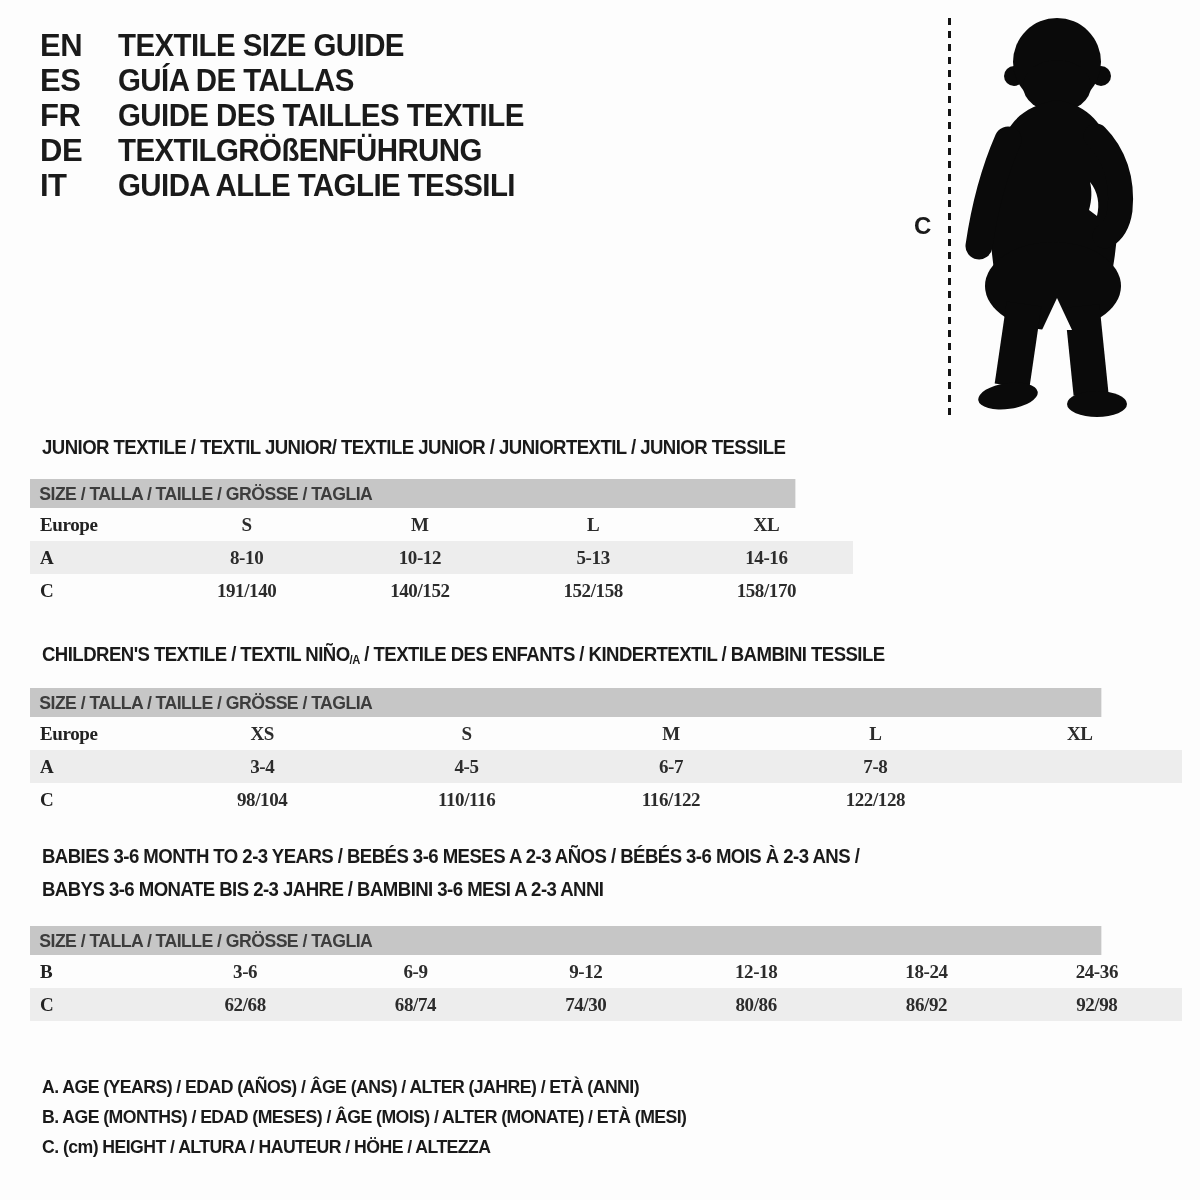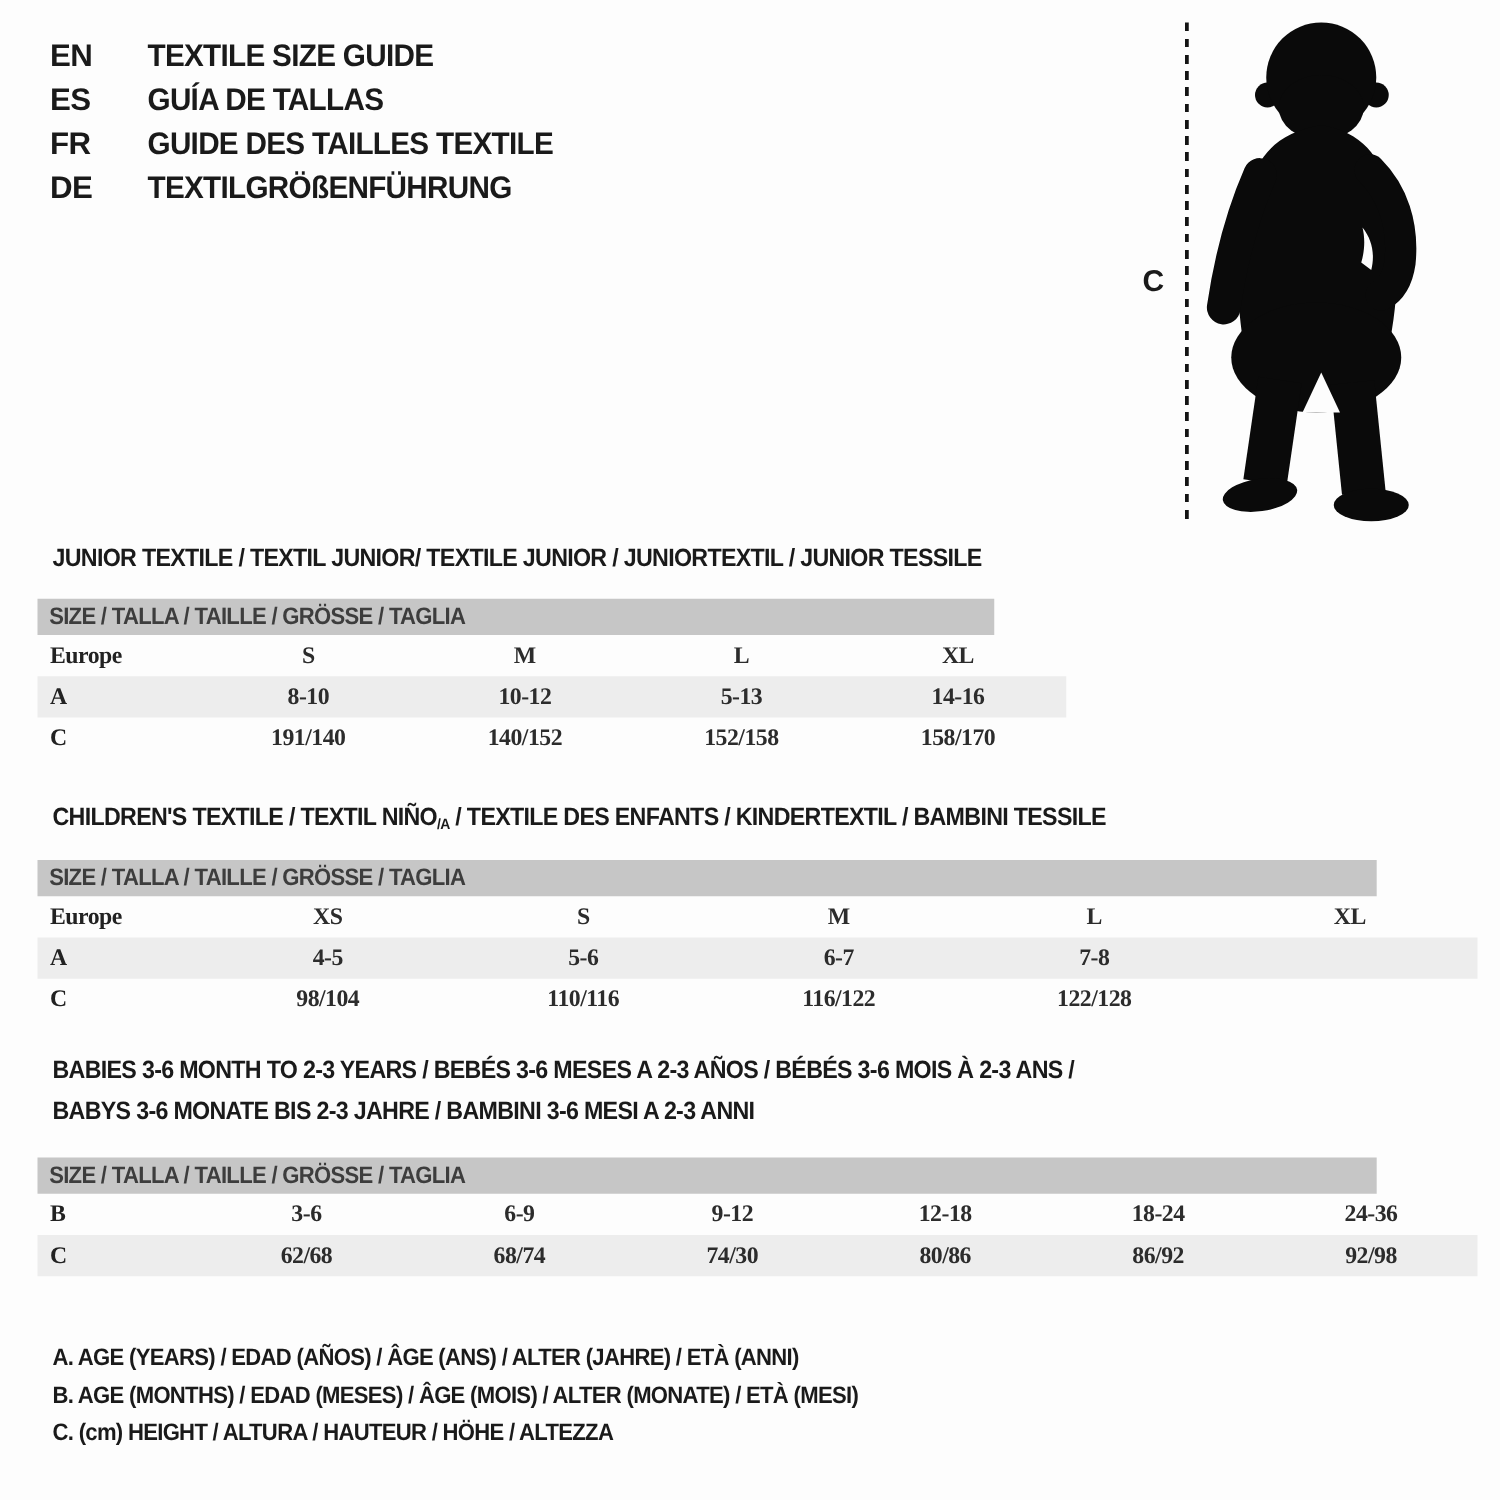--- a/index.html
+++ b/index.html
@@ -8,21 +8,21 @@
     background:#fdfdfd;
     font-family:"Liberation Sans", sans-serif;
     font-weight:bold;
     color:#1a1a1a;
     -webkit-font-smoothing:antialiased;
   }
   .condensed{letter-spacing:-0.6px;transform:scaleX(.93);transform-origin:left center;white-space:nowrap;}
 
   
   .lang-block{position:absolute;left:40px;top:28px;}
-  .lang-row{display:flex;height:35px;line-height:35px;font-size:25px;}
+  .lang-row{display:flex;height:35px;line-height:35px;font-size:31px;}
   .lang-code{width:78px;letter-spacing:-0.5px;}
   .lang-title{letter-spacing:-0.6px;transform:scaleX(.95);transform-origin:left center;white-space:nowrap;}
 
   
   .measure-line{
     position:absolute;left:948px;top:18px;width:3px;height:398px;
     background:repeating-linear-gradient(to bottom,#141414 0 7px,transparent 7px 13px);
   }
   .measure-label{position:absolute;left:914px;top:212px;font-size:24px;}
   .baby-figure{position:absolute;left:962px;top:14px;width:178px;height:404px;}
@@ -59,20 +59,24 @@
       <span class="lang-code">ES</span>
       <span class="lang-title">GUÍA DE TALLAS</span>
     </div>
     <div class="lang-row">
       <span class="lang-code">FR</span>
       <span class="lang-title">GUIDE DES TAILLES TEXTILE</span>
     </div>
     <div class="lang-row">
       <span class="lang-code">DE</span>
       <span class="lang-title">TEXTILGRÖßENFÜHRUNG</span>
+    </div>
+    <div class="lang-row">
+      <span class="lang-code">IT</span>
+      <span class="lang-title">GUIDA ALLE TAGLIE TESSILI</span>
     </div>
   </div>
 
 <div class="measure-line"></div>
 <div class="measure-label">C</div>
 
 <svg class="baby-figure" viewBox="0 0 178 404" xmlns="http://www.w3.org/2000/svg">
   <g fill="#0a0a0a" stroke="none">
 
     <circle cx="52" cy="62" r="10"></circle>
@@ -143,22 +147,22 @@
       <div class="t-row" style="--cols: 5;">
         <div class="t-label">Europe</div>
         <div class="t-cell">XS</div>
         <div class="t-cell">S</div>
         <div class="t-cell">M</div>
         <div class="t-cell">L</div>
         <div class="t-cell">XL</div>
       </div>
       <div class="t-row" style="--cols: 5;">
         <div class="t-label">A</div>
+        <div class="t-cell">3-4</div>
         <div class="t-cell">4-5</div>
-        <div class="t-cell">5-6</div>
         <div class="t-cell">6-7</div>
         <div class="t-cell">7-8</div>
       </div>
       <div class="t-row" style="--cols: 5;">
         <div class="t-label">C</div>
         <div class="t-cell">98/104</div>
         <div class="t-cell">110/116</div>
         <div class="t-cell">116/122</div>
         <div class="t-cell">122/128</div>
       </div>

